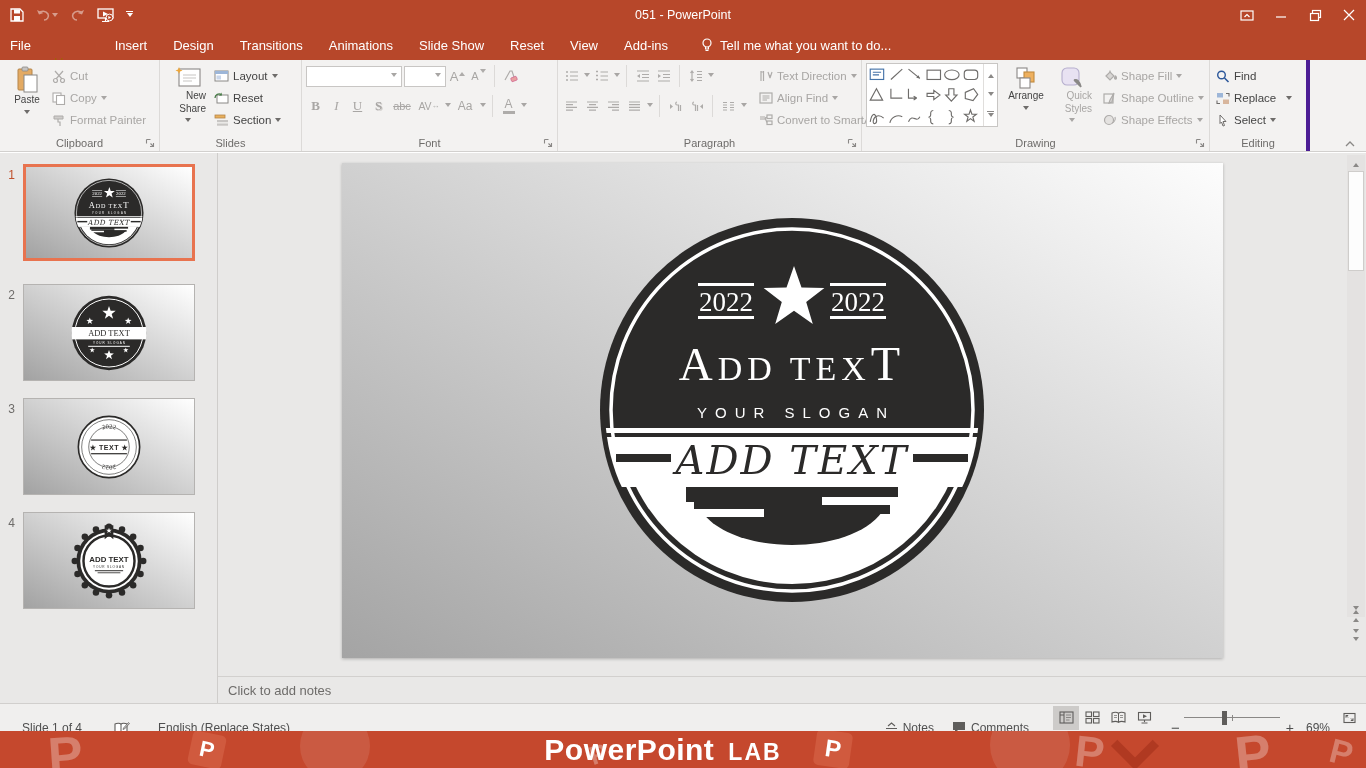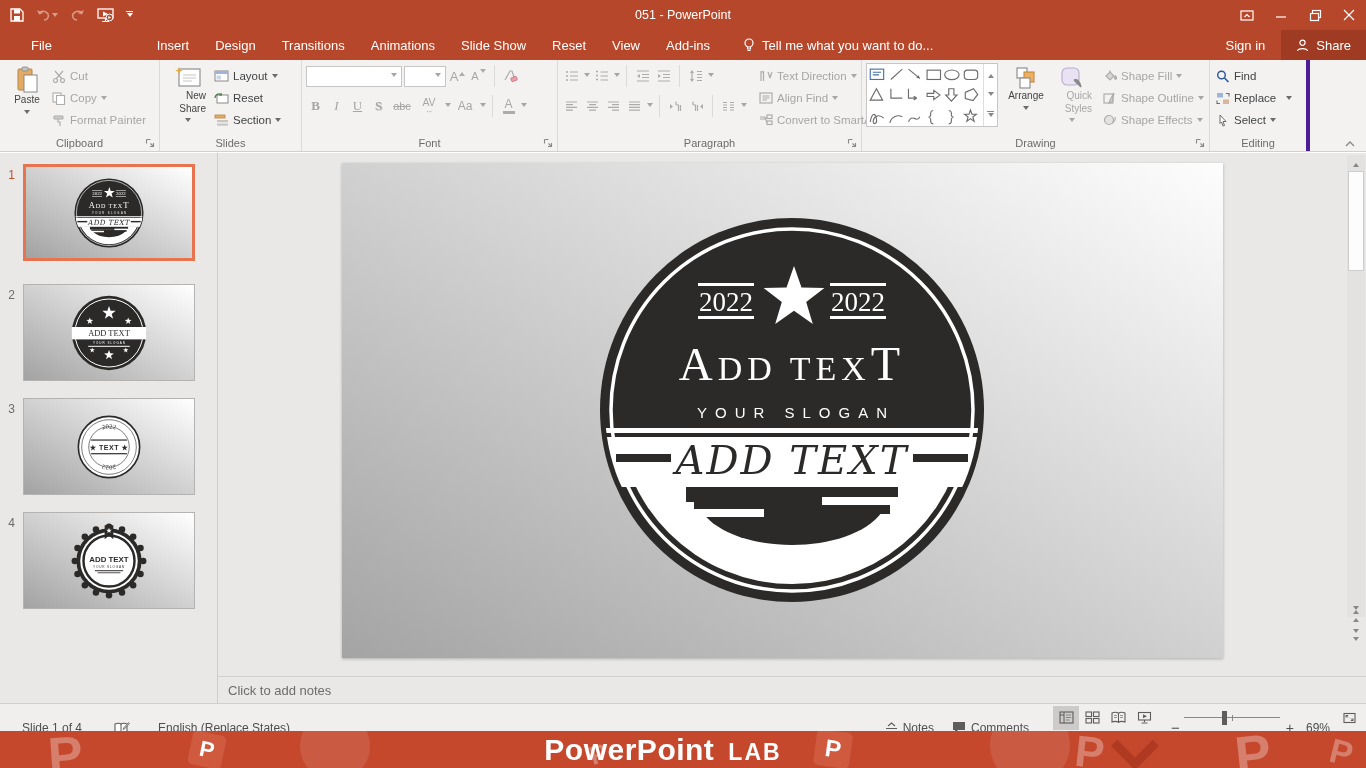--- a/index.html
+++ b/index.html
@@ -10,21 +10,21 @@
   .titlebar { position:absolute; top:0; left:0; width:1366px; height:30px; background:#b7472a; display:flex; align-items:center; }
   .qat { display:flex; align-items:center; gap:12px; margin-left:10px; z-index:2; }
   .qat svg { display:block; }
   .win-title { position:absolute; left:0; right:0; text-align:center; color:#fff; font-size:12.5px; }
   .win-controls { margin-left:auto; display:flex; z-index:2; }
   .win-btn { width:34px; height:30px; display:flex; align-items:center; justify-content:center; }
 
   
   .tabrow { position:absolute; top:30px; left:0; width:1366px; height:30px; background:#b7472a; display:flex; align-items:stretch; color:#fff; font-size:13px; }
   .tab { display:flex; align-items:center; padding:0 13px; cursor:default; }
-  .tab.file { padding:0 31px; }
+  .tab.file { padding:0 10px; }
   .tab.active { background:#f3f2f1; color:#a16207;margin-top:32px; }
   .tellme { display:flex; align-items:center; gap:7px; margin-left:20px; color:#fff; }
   .tab-right { margin-left:auto; display:flex; align-items:stretch; }
   .signin { display:flex; align-items:center; padding:0 16px; }
   .share { display:flex; align-items:center; gap:7px; padding:0 15px; background:#9e3b22; }
 
   
   .ribbon { position:absolute; top:60px; left:0; width:1366px; height:92px; background:#f3f2f1; border-bottom:1px solid #d2d0ce; display:flex; }
   .rgroup { position:relative; border-right:1px solid #dcdad8; padding:3px 3px 18px 4px; flex-shrink:0; }
   .rgroup-label { position:absolute; bottom:2px; left:0; right:0; text-align:center; font-size:11px; color:#6e6c6a; }
@@ -211,32 +211,20 @@
   <div class="tab">Add-ins</div>
   <div class="tellme">
     <span>
         <svg width="12" height="15" viewBox="0 0 12 15">
           <circle cx="6" cy="5" r="4" fill="none" stroke="#fff" stroke-width="1.2"></circle>
           <path d="M4.5,9 V11 H7.5 V9 M4.5,12.5 H7.5" stroke="#fff" stroke-width="1.1" fill="none"></path>
         </svg>
       </span>
     <span>Tell me what you want to do...</span>
   </div>
-  <div class="tab-right">
-    <div class="signin">Sign in</div>
-    <div class="share">
-      <span>
-          <svg width="13" height="13" viewBox="0 0 13 13">
-            <circle cx="6.5" cy="3.8" r="2.6" fill="none" stroke="#fff" stroke-width="1.2"></circle>
-            <path d="M1.5,12 C2,8.8 11,8.8 11.5,12" fill="none" stroke="#fff" stroke-width="1.2"></path>
-          </svg>
-        </span>
-      <span>Share</span>
-    </div>
-  </div>
 </div>
 
 <div class="ribbon">
 
   <div class="rgroup" style="width:160px">
     <div class="rcontent">
       <div class="bigbtn" style="width:46px">
         <svg width="23" height="28" viewBox="0 0 23 28">
             <rect x="2" y="3" width="14" height="21" rx="1" fill="#e3aa63" stroke="#b5854a" stroke-width="1"></rect>
             <rect x="6" y="1" width="6" height="4" rx="1" fill="#c5c3c1" stroke="#8a8886" stroke-width=".8"></rect>
@@ -362,21 +350,21 @@
           </div>
         <div class="fbtn">
             <span style="text-decoration:underline;font-family:'Liberation Serif',serif">U</span>
           </div>
         <div class="fbtn">
             <span style="font-weight:700;font-family:'Liberation Serif',serif;text-shadow:1px 1px 0 #d0cecc">S</span>
           </div>
         <div class="fbtn" style="min-width:24px">
             <span style="text-decoration:line-through;font-size:11px">abc</span>
           </div>
-        <div class="fbtn" style="min-width:26px;flex-direction:column;line-height:1">
+        <div class="fbtn" style="min-width:26px;flex-direction:row;line-height:1">
             <span style="font-size:10.5px">AV</span>
             <span style="font-size:8px;color:#aeacaa">↔</span>
           </div>
         <span class="dd gray inline"></span>
         <div class="fbtn" style="min-width:24px">
             <span style="font-size:12px">Aa</span>
           </div>
         <span class="dd gray inline"></span>
         <div class="sep-v"></div>
         <div class="fbtn" style="flex-direction:column;line-height:1;gap:1px">

